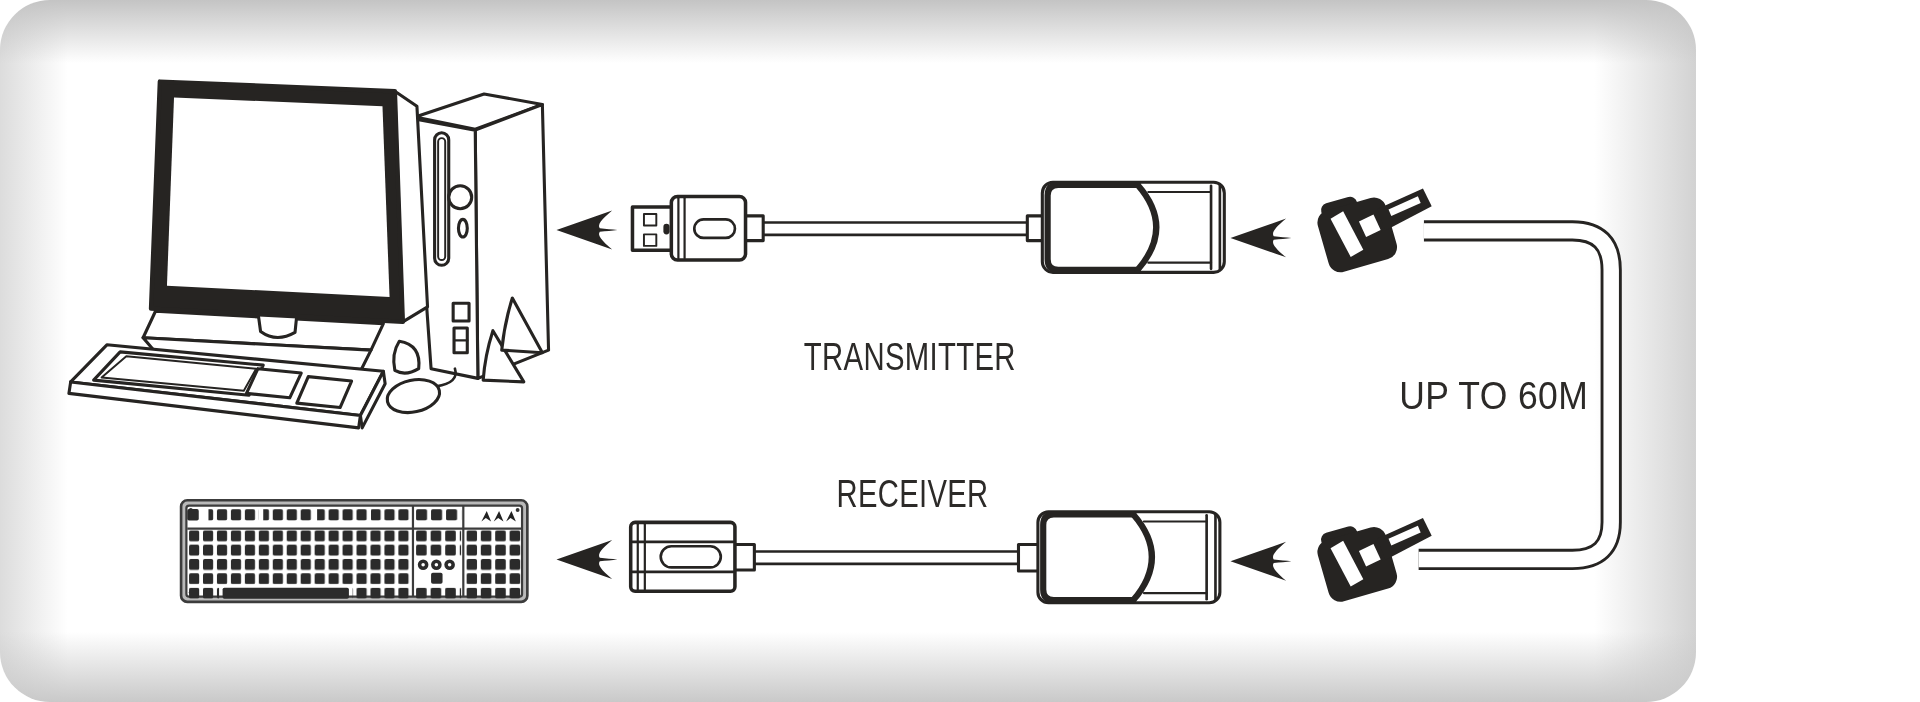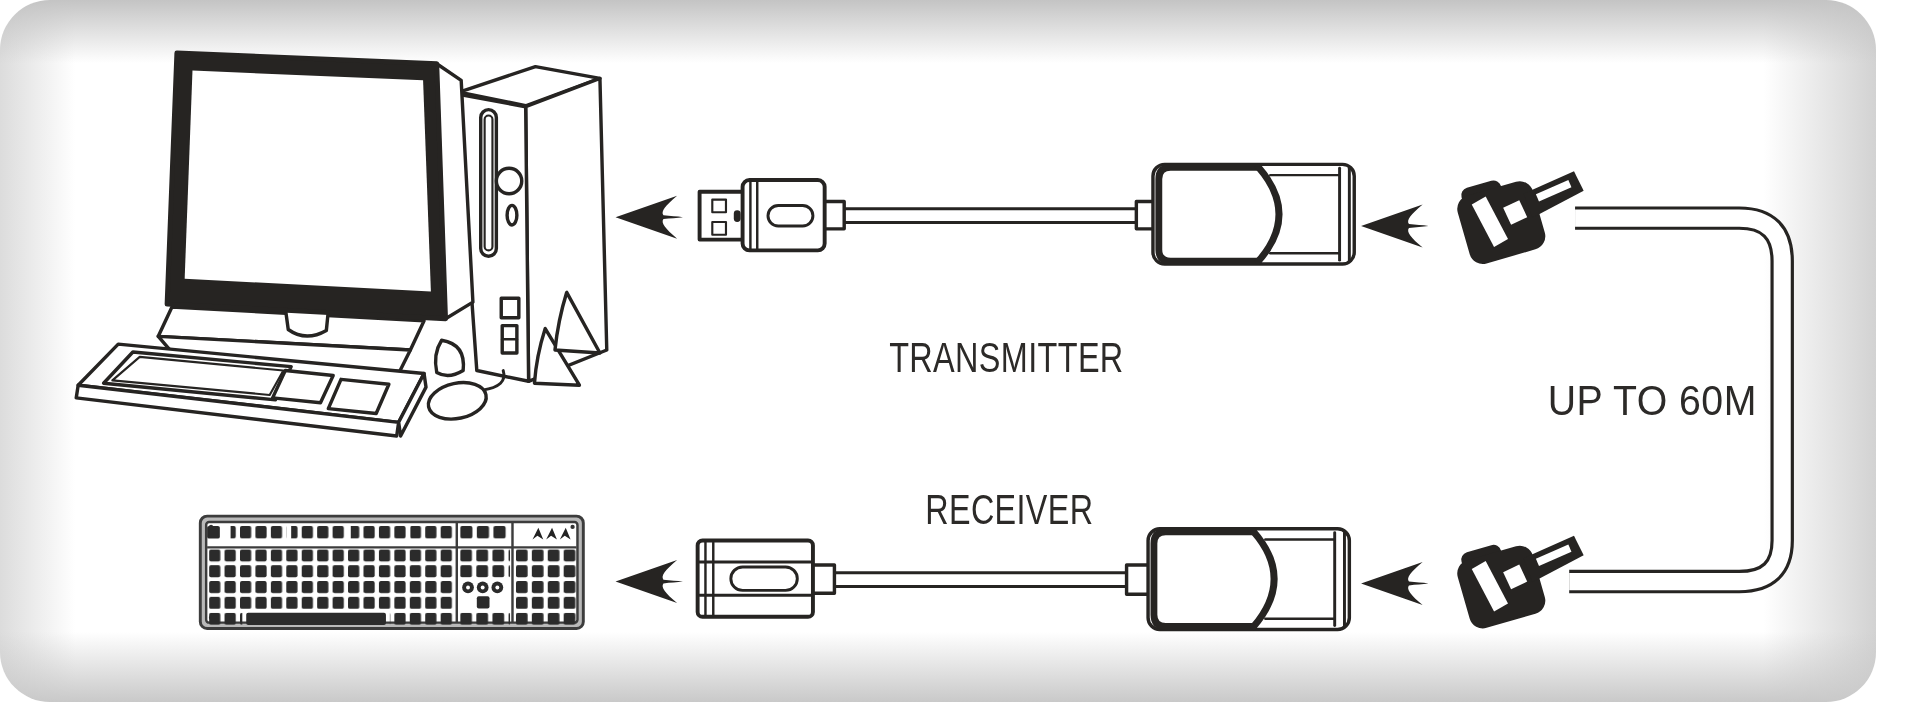--- a/index.html
+++ b/index.html
@@ -1,16 +1,16 @@
 <!DOCTYPE html>
 <html style="--line: #262422;"><head>
 <meta charset="utf-8">
 <style>
   html, body { margin: 0; padding: 0; background: #ffffff; }
-  .stage { width: 1876px; height: 702px; position: relative; text-align: right; }
+  .stage { width: 1696px; height: 702px; position: relative; text-align: right; }
   .panel {
     position: absolute; inset: 0;
     border-radius: 50px;
     overflow: hidden;
     background:
       linear-gradient(180deg, #c4c4c4 0%, rgba(255,255,255,0) 9%),
       linear-gradient(0deg, #c9c9c9 0%, rgba(255,255,255,0) 10%),
       linear-gradient(90deg, #dcdcdc 0%, rgba(255,255,255,0) 4%),
       linear-gradient(270deg, #d2d2d2 0%, rgba(255,255,255,0) 6%),
       #ffffff;

